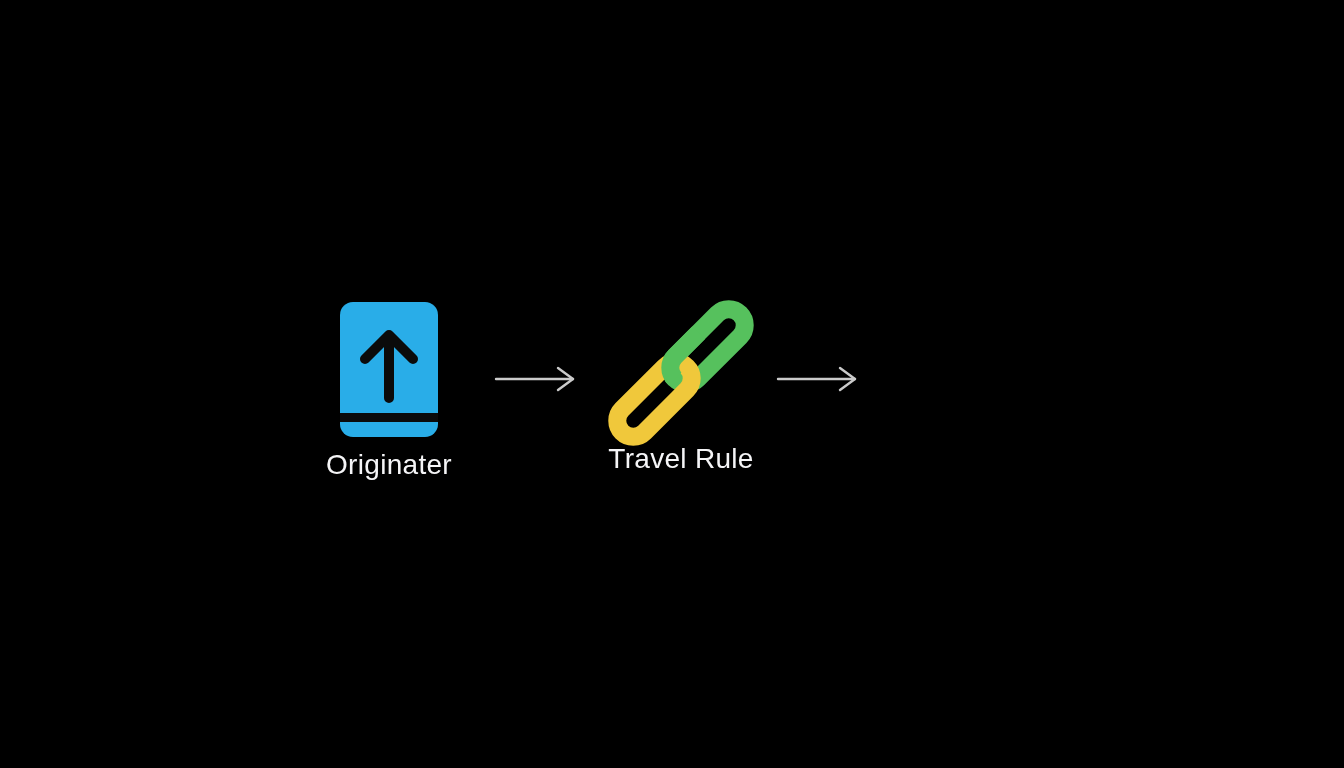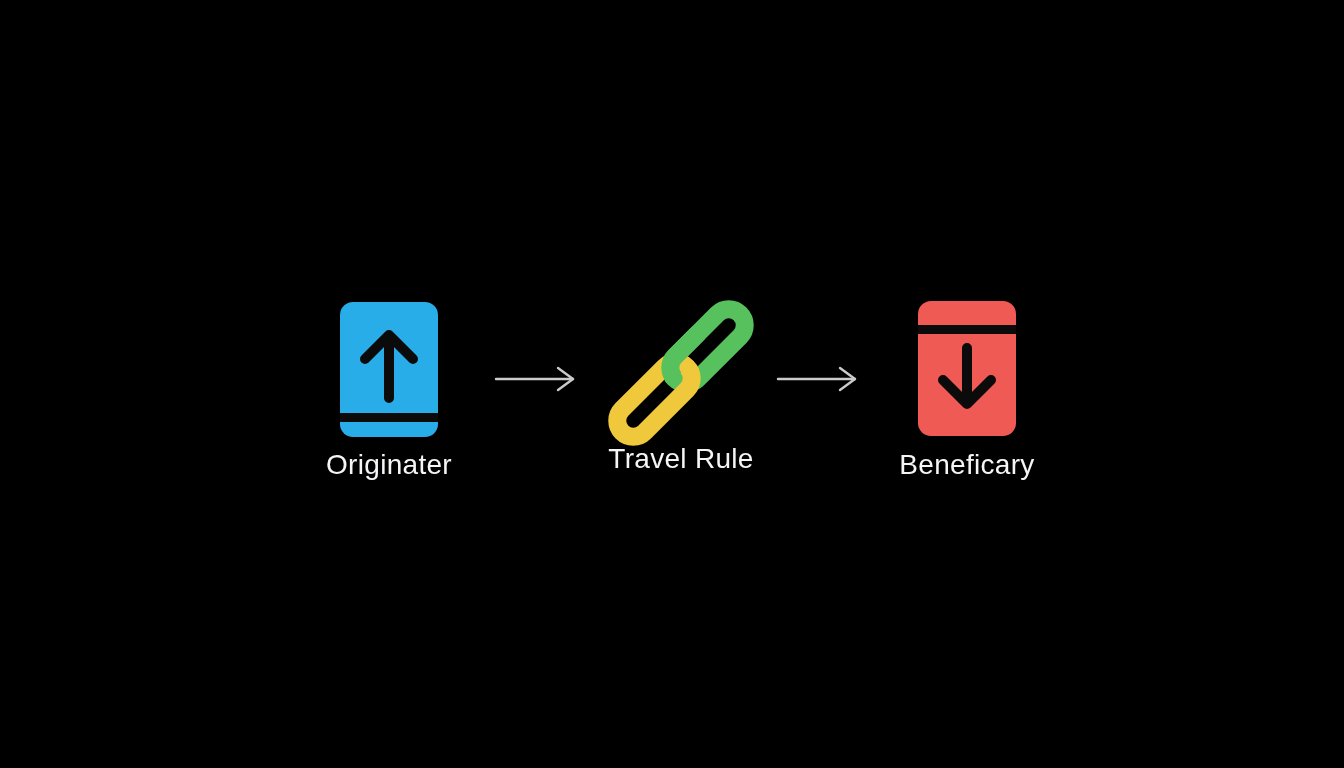--- a/index.html
+++ b/index.html
@@ -76,22 +76,14 @@
       </g>
     </svg>
     <div class="node-label">Travel Rule</div>
   </div>
 
   <svg class="connector connector-2" width="92" height="30" viewBox="0 0 92 30">
     <line x1="2" y1="15" x2="79" y2="15" stroke-width="2.4" stroke-linecap="round" stroke="#CBCBCB"></line>
     <path d="M64 4 L79 15 L64 26" fill="none" stroke-width="2.4" stroke-linecap="round" stroke-linejoin="round" stroke="#CBCBCB"></path>
   </svg>
 
-  <div class="node node-beneficiary">
-    <svg width="98" height="135" viewBox="0 0 98 135">
-      <rect x="0" y="0" width="98" height="135" rx="13" fill="#F05A54"></rect>
-      <rect x="0" y="24" width="98" height="9" fill="#0B0B0B"></rect>
-      <path d="M49 47 L49 100 M25 79 L49 103 L73 79" fill="none" stroke-width="10" stroke-linecap="round" stroke-linejoin="round" stroke="#0B0B0B"></path>
-    </svg>
-    <div class="node-label">Beneficary</div>
-  </div>
 
 </div>
 
 </body></html>

